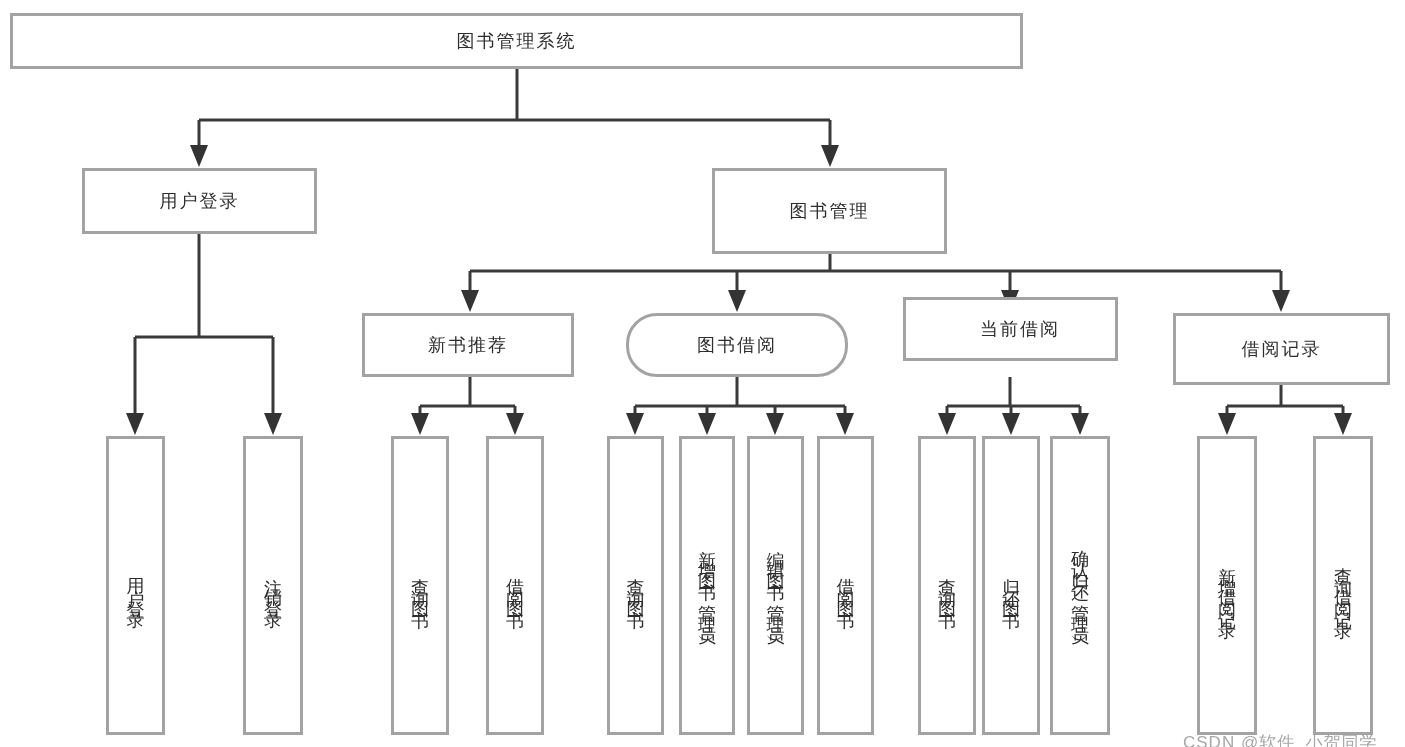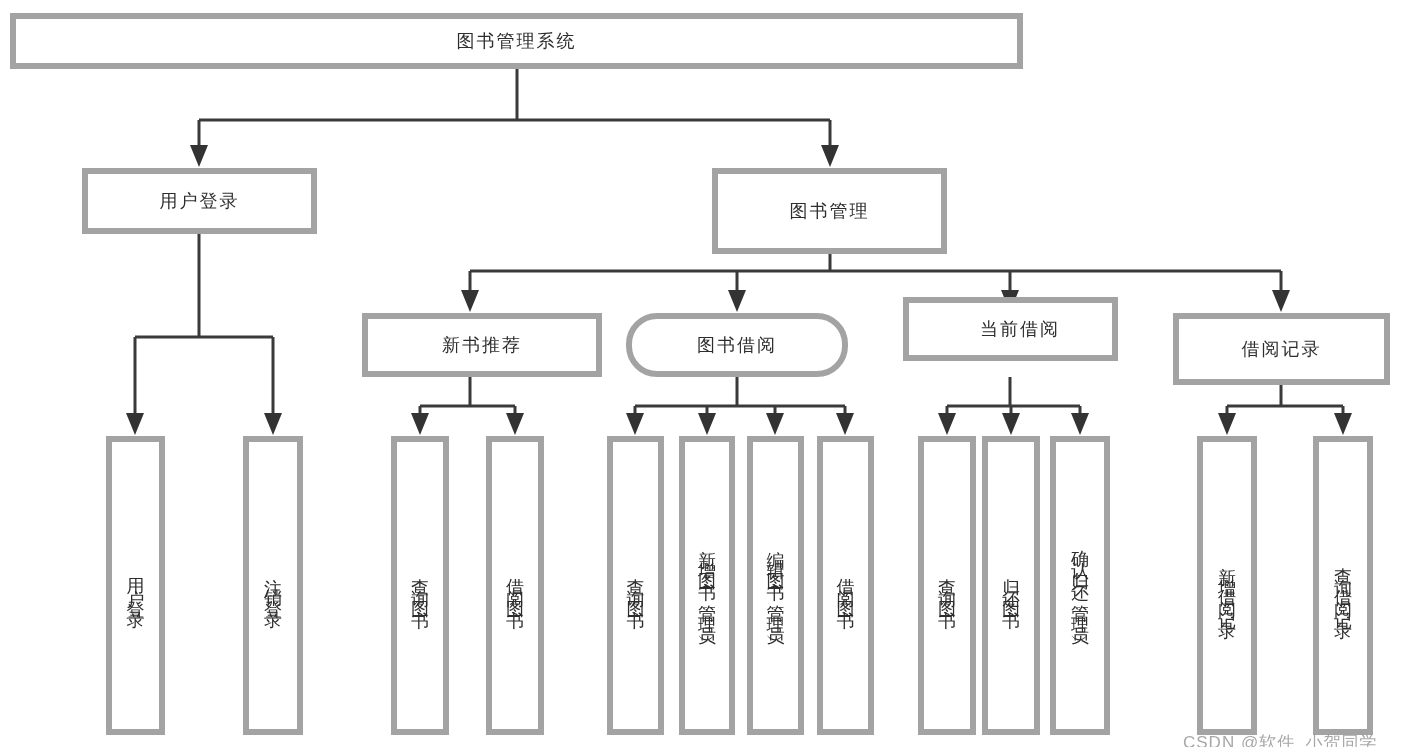--- a/index.html
+++ b/index.html
@@ -11,21 +11,21 @@
     overflow:hidden;
   }
   #connectors{
     position:absolute;left:0;top:0;width:1405px;height:747px;
     pointer-events:none;z-index:1;
   }
   .hbox,.vbox{
     position:absolute;
     box-sizing:border-box;
     background:#ffffff;
-    border:6px solid #a3a3a3;
+    border:3px solid #a3a3a3;
     color:#2d2d2d;
     display:flex;align-items:center;justify-content:center;
     z-index:2;
   }
   .hbox{
     font-size:18px;
     letter-spacing:2px;
   }
   .vbox{
     top:436px;height:299px;
@@ -83,21 +83,21 @@
       <polygon points="1218,413 1236,413 1227,435"></polygon>
       <polygon points="1334,413 1352,413 1343,435"></polygon>
     </g>
   </svg>
 
   <div class="hbox" style="left:10px;top:13px;width:1013px;height:56px;">图书管理系统</div>
 
   <div class="hbox" style="left:82px;top:168px;width:235px;height:66px;">用户登录</div>
   <div class="hbox" style="left:712px;top:168px;width:235px;height:86px;">图书管理</div>
 
-  <div class="hbox" style="left:362px;top:313px;width:240px;height:64px;">新书推荐</div>
+  <div class="hbox" style="left:362px;top:313px;width:212px;height:64px;">新书推荐</div>
   <div class="hbox" style="left:626px;top:313px;width:222px;height:64px;border-radius:31px;">图书借阅</div>
   <div class="hbox" style="left:903px;top:297px;width:215px;height:64px;padding-left:19px;">当前借阅</div>
   <div class="hbox" style="left:1173px;top:313px;width:217px;height:72px;">借阅记录</div>
 
   <div class="vbox" style="left:106px;width:59px;">用户登录</div>
   <div class="vbox" style="left:243px;width:60px;">注销登录</div>
 
   <div class="vbox" style="left:391px;width:58px;">查询图书</div>
   <div class="vbox" style="left:486px;width:58px;">借阅图书</div>
 

